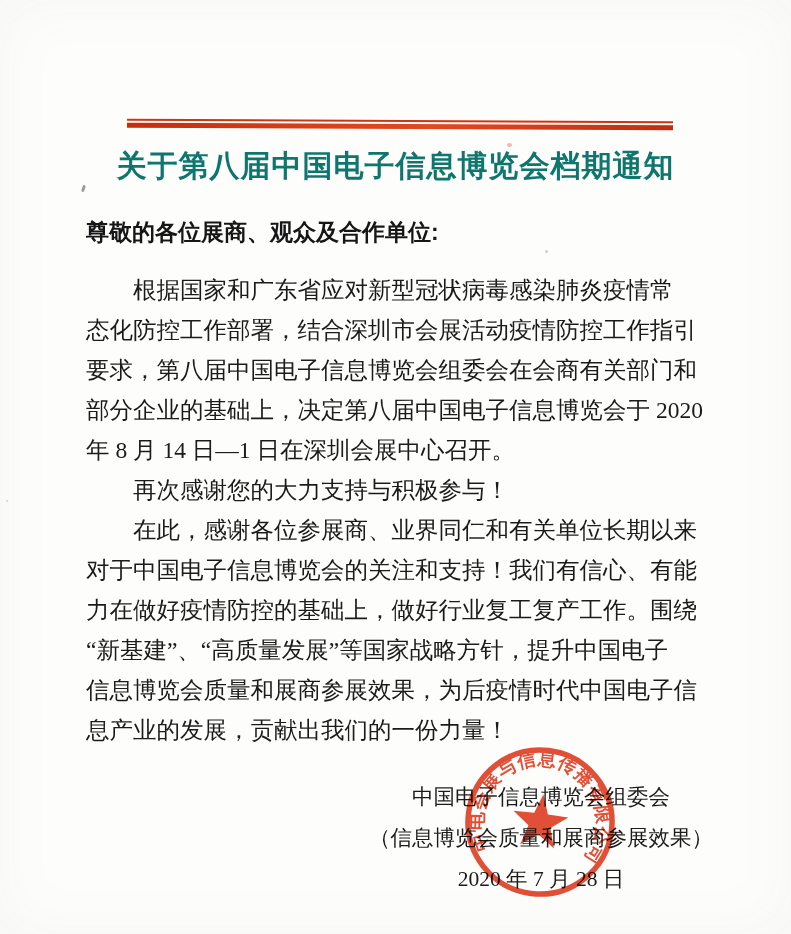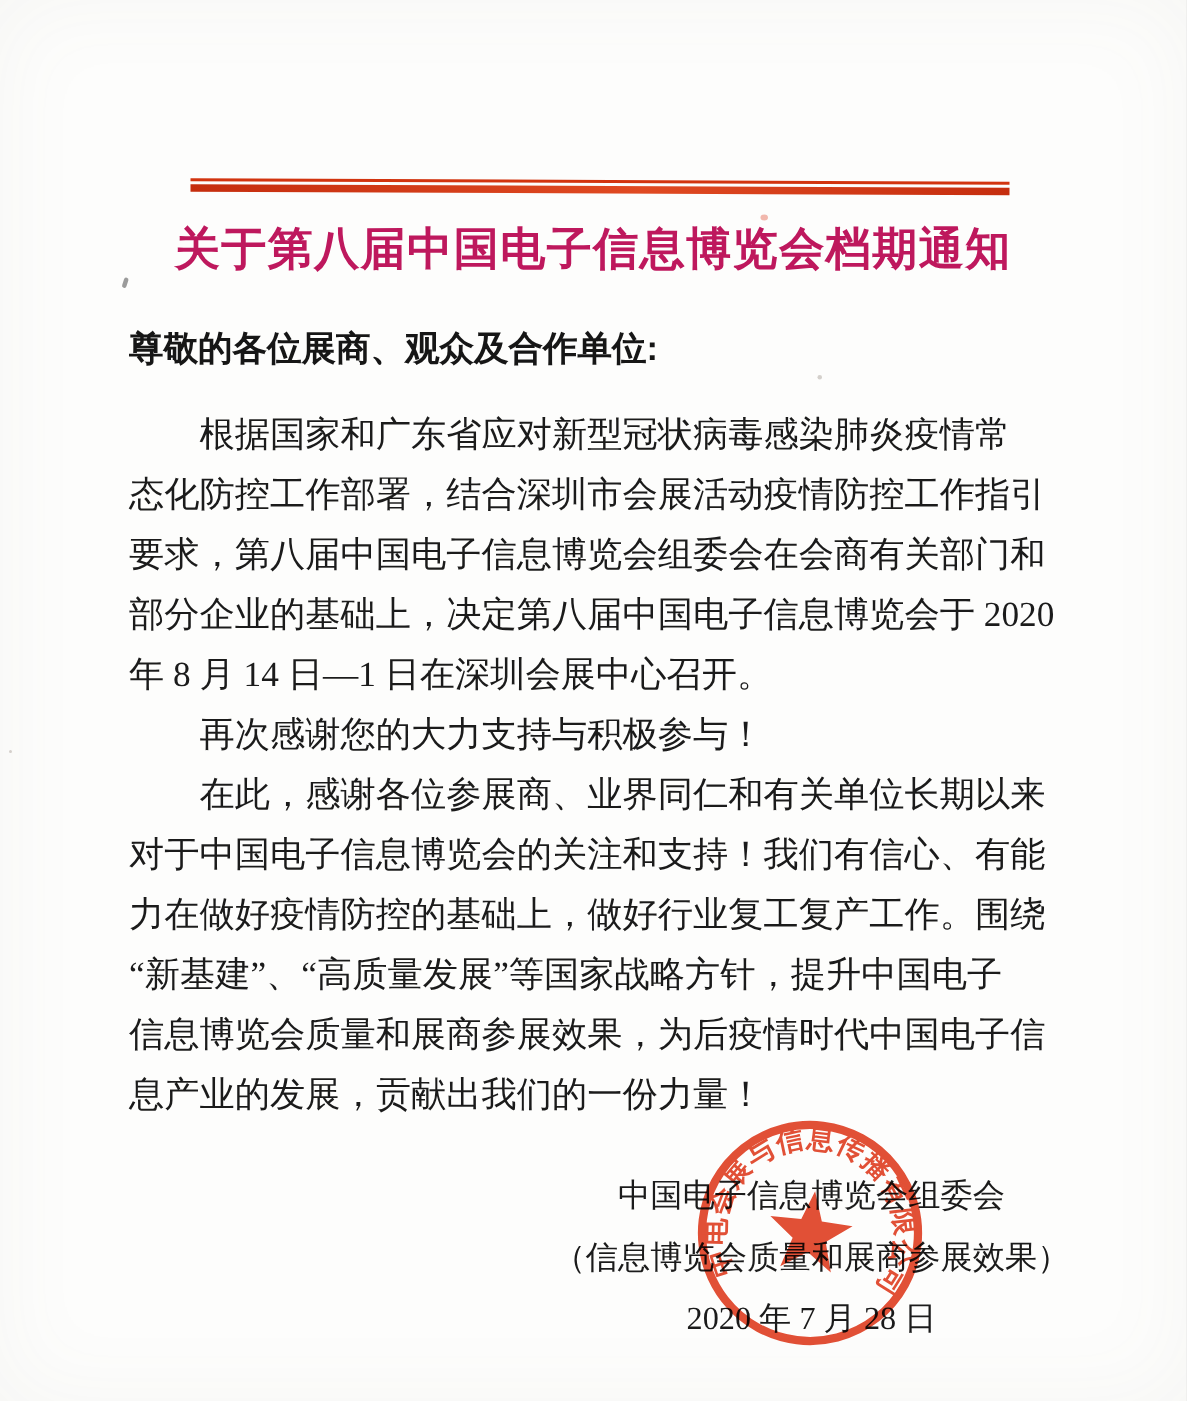--- a/index.html
+++ b/index.html
@@ -35,21 +35,21 @@
   .rule-thin{height:2px;background:#d2340f;margin-bottom:2px;}
   .rule-thick{height:5px;background:linear-gradient(90deg,#c52d0e,#e04a22 55%,#c52d0e);}
   
   .title{
     position:absolute;top:146px;left:0;width:100%;
     text-align:center;
     font-family:"Liberation Sans","DejaVu Sans",sans-serif;
     font-weight:bold;
     font-size:30px;
     letter-spacing:1px;
-    color:#be185d;
+    color:#0f766e;
     margin:0;
   }
   
   .letter{
     position:absolute;top:216px;left:86px;width:622px;
   }
   .salutation{
     margin:0 0 22px 0;
     font-family:"Liberation Sans","DejaVu Sans",sans-serif;
     font-weight:bold;

